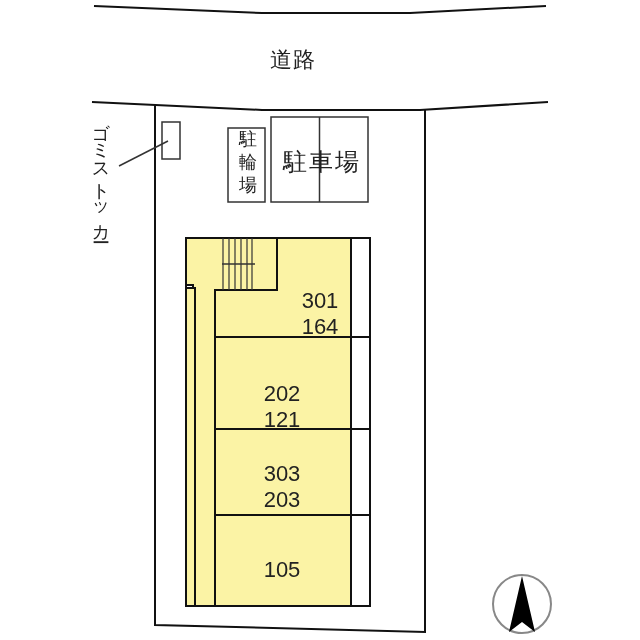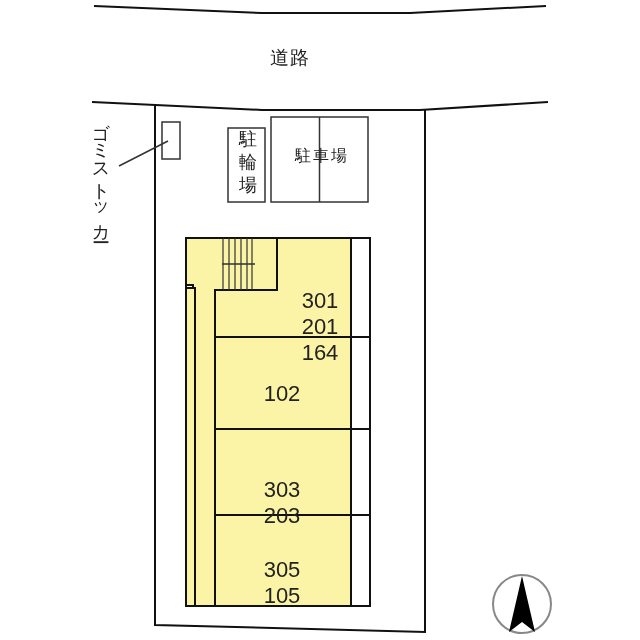--- a/index.html
+++ b/index.html
@@ -1,24 +1,24 @@
 <!DOCTYPE html>
 <html><head>
 <meta charset="utf-8">
 <style>
   html, body { margin:0; padding:0; background:#ffffff; }
   body { width:640px; height:640px; position:relative; overflow:hidden;
          font-family: "DejaVu Sans", sans-serif; color:#222; }
   svg { position:absolute; left:0; top:0; }
   .lbl { position:absolute; font-family:"DejaVu Sans", sans-serif; color:#222; }
-  .road-label { left:270px; top:45px; font-size:19px; letter-spacing:1px; }
+  .road-label { left:270px; top:45px; font-size:22px; letter-spacing:1px; }
   .garbage-label { left:88px; top:110px; width:24px; font-size:18px; line-height:21px;
                    writing-mode: vertical-rl; letter-spacing:0px; }
   .bike-label { left:231px; top:127px; width:34px; font-size:18px; line-height:23px; text-align:center; }
-  .car-label { left:276px; top:146px; width:92px; font-size:16px; text-align:center; letter-spacing:2px; }
+  .car-label { left:276px; top:146px; width:92px; font-size:24px; text-align:center; letter-spacing:2px; }
   .unit { position:absolute; left:250px; width:100px; text-align:center;
           font-family:"Liberation Sans", sans-serif; font-size:22px; line-height:26px; color:#222;margin-top:37px; }
 </style>
 </head>
 <body>
 
 <svg width="640" height="640" viewBox="0 0 640 640">
 
   <path d="M94,6 L262,13 L410,13 L546,6" fill="none" stroke="#111" stroke-width="2"></path>
 
@@ -67,26 +67,25 @@
 <div class="lbl bike-label">
   <div>駐</div>
   <div>輪</div>
   <div>場</div>
 </div>
 
 <div class="lbl car-label">駐車場</div>
 
 <div class="unit" style="left:270px; top:251px;">
   <div>301</div>
-  <div>201</div>
   <div>164</div>
 </div>
 <div class="unit" style="left:232px; top:344px;">
-  <div>102</div>
+  <div>202</div>
+  <div>121</div>
 </div>
-<div class="unit" style="left:232px; top:440px;">
+<div class="unit" style="left:232px; top:424px;">
   <div>303</div>
   <div>203</div>
 </div>
 <div class="unit" style="left:232px; top:520px;">
-  <div>305</div>
   <div>105</div>
 </div>
 
 </body></html>

